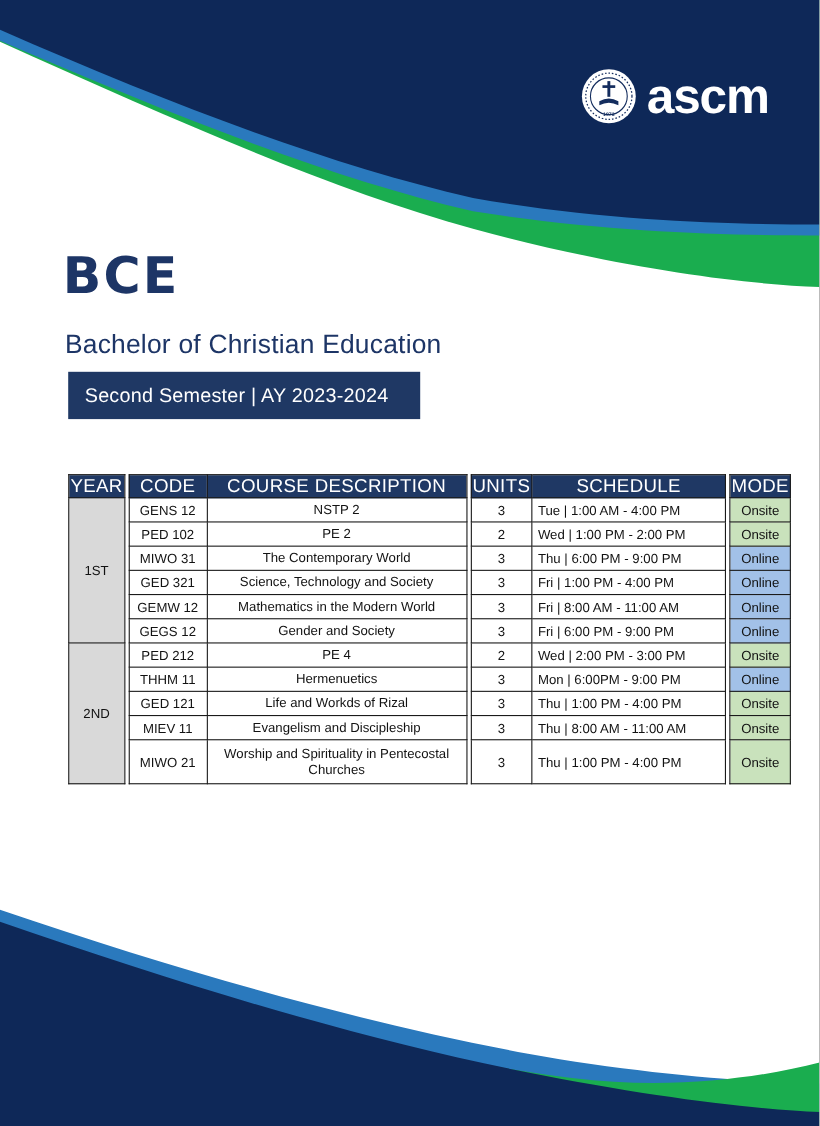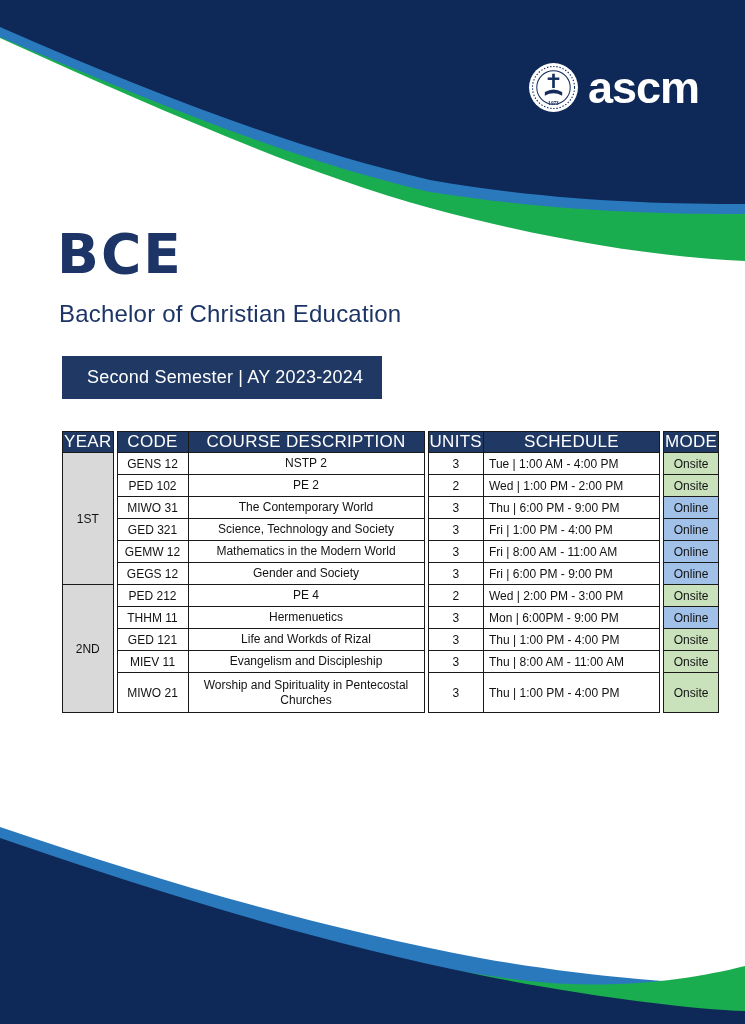--- a/index.html
+++ b/index.html
@@ -12,26 +12,26 @@
   .ftr-svg{position:absolute;bottom:0;left:0;display:block;}
   .wave-navy{fill:var(--c-navy_curve,#0e2858);}
   .wave-blue{fill:var(--c-blue,#2a79bd);}
   .wave-green{fill:var(--c-green,#1aad4f);}
   
   .logo{position:absolute;top:62px;right:46px;display:flex;align-items:center;gap:9px;z-index:3;}
   .seal{width:51px;height:51px;display:block;}
   .brand{color:#fff;font-weight:700;font-size:45px;letter-spacing:-1px;line-height:1;}
   
   .title{position:absolute;left:57px;top:227px;color:var(--c-navy_text,#1d3566);
-    font-family:"DejaVu Sans",sans-serif;font-weight:700;font-size:55px;letter-spacing:2px;line-height:1;}
+    font-family:"DejaVu Sans",sans-serif;font-weight:700;font-size:46px;letter-spacing:2px;line-height:1;}
   .subtitle{position:absolute;left:59px;top:301px;color:var(--c-navy_text,#1d3566);
     font-size:24px;letter-spacing:0.2px;line-height:1.1;}
-  .badge{position:absolute;left:62px;top:356px;width:320px;height:43px;box-sizing:border-box;
+  .badge{position:absolute;left:62px;top:338px;width:320px;height:43px;box-sizing:border-box;
     background:var(--c-navy_ui,#1f3864);color:#fff;font-size:18px;letter-spacing:0.2px;
-    display:flex;align-items:center;padding-left:25px;}
+    display:flex;align-items:center;padding-left:15px;}
   
   .sched{position:absolute;left:62px;top:431px;display:flex;align-items:flex-start;gap:3px;}
   table{border-collapse:collapse;table-layout:fixed;}
   th,td{border:1px solid #1a1a1a;box-sizing:border-box;}
   th{background:var(--c-navy_ui,#1f3864);color:#fff;font-size:17px;font-weight:400;
      height:21px;padding:0 1px;letter-spacing:0.3px;text-align:center;}
   td{font-size:12px;color:#121212;text-align:center;vertical-align:middle;padding:0 2px;}
   col.w-year{width:46px;} col.w-code{width:71px;} col.w-desc{width:236px;}
   col.w-units{width:38px;} col.w-sched{width:176px;} col.w-mode{width:42px;}
   td.year-cell{background:var(--c-year_cell_bg,#d9d9d9);}

